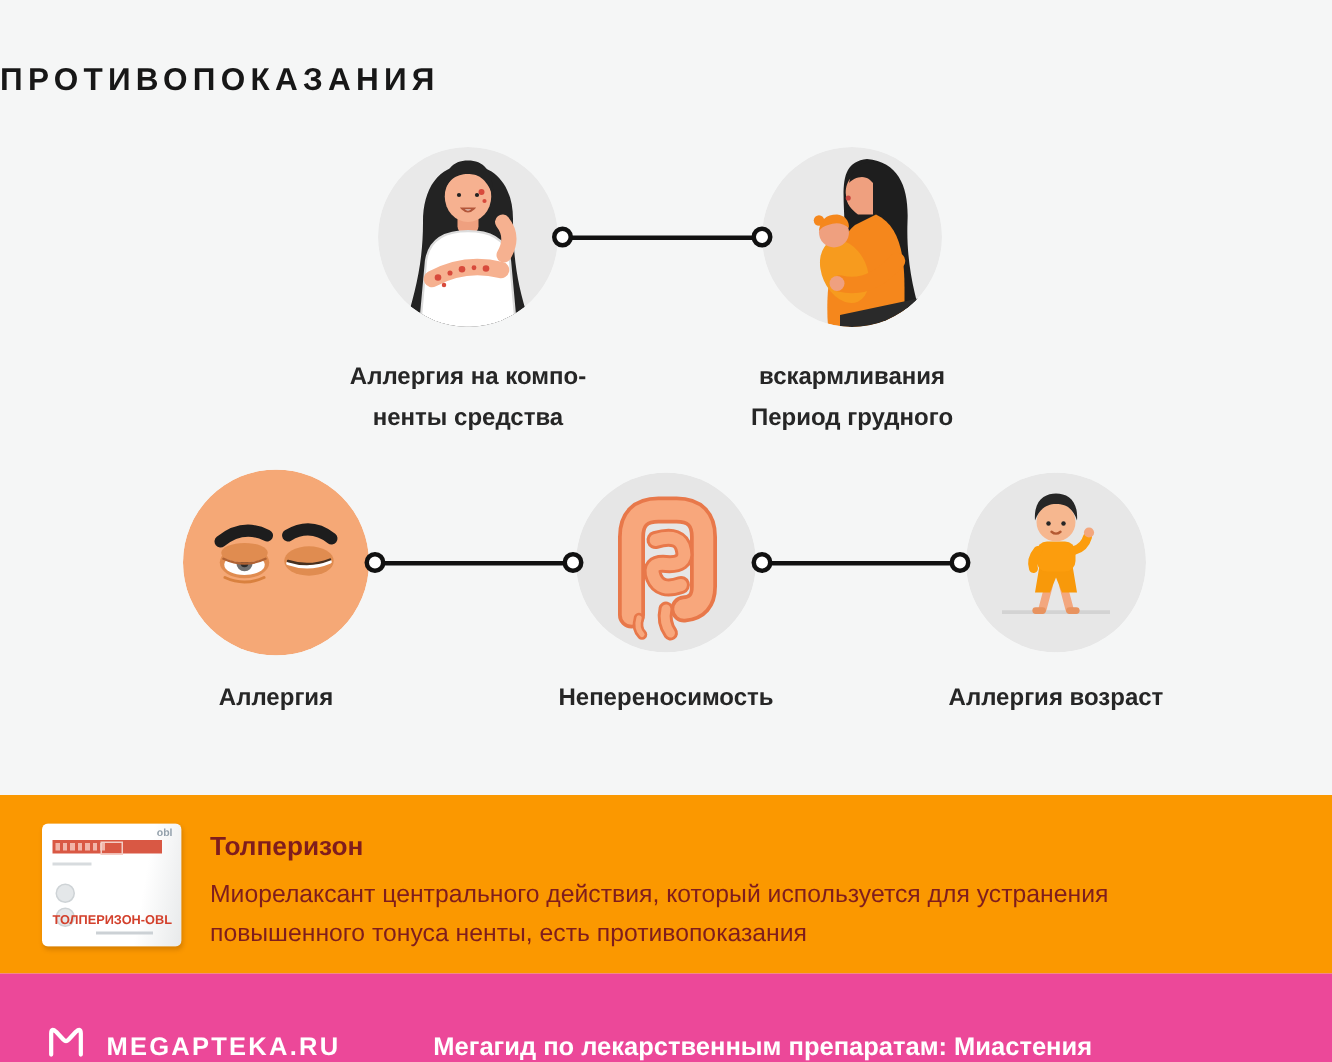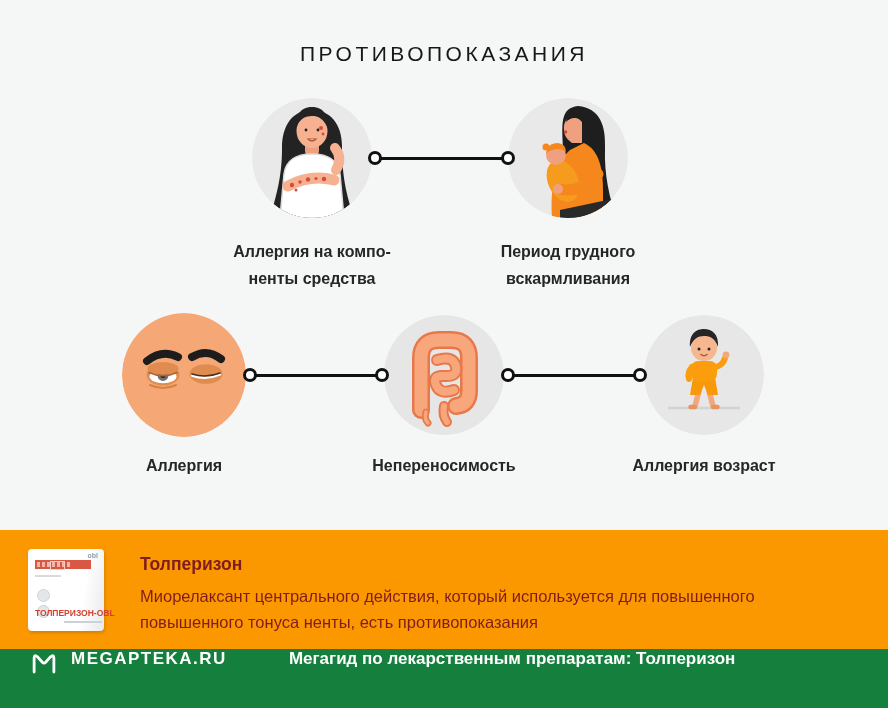--- a/index.html
+++ b/index.html
@@ -1,20 +1,20 @@
 <!DOCTYPE html>
 <html><head>
 <meta charset="utf-8">
 <style>
   * { margin:0; padding:0; box-sizing:border-box; }
   body { font-family:"Liberation Sans", sans-serif; background:#ffffff; }
   .canvas{ position:relative; width:888px; height:708px; background:#f5f6f6; overflow:hidden; }
 
-  .title{ position:absolute; top:42px; left:0; width:100%; text-align:center;
-          font-size:21px; font-weight:400; letter-spacing:3.5px; color:#171717; }
+  .title{ position:absolute; top:42px; left:0; width:100%; 
+          font-size:21px; font-weight:700; letter-spacing:3.5px; color:#171717; }
 
   .circle{ position:absolute; border-radius:50%; overflow:hidden; }
   .circle svg{ display:block; width:100%; height:100%; }
   .c-allergy    { left:252px; top:98px;  width:120px; height:120px; }
   .c-breastfeed { left:508px; top:98px;  width:120px; height:120px; }
   .c-myasthenia { left:122px; top:313px; width:124px; height:124px; }
   .c-lactose    { left:384px; top:315px; width:120px; height:120px; }
   .c-child      { left:644px; top:315px; width:120px; height:120px; }
 
   .label{ position:absolute; text-align:center; color:#262626;
@@ -28,42 +28,42 @@
   .connector{ position:absolute; height:14px; }
   .connector .line{ position:absolute; left:7px; right:7px; top:5.5px; height:3px; background:#111; }
   .connector .dot{ position:absolute; top:0; width:14px; height:14px; border-radius:50%;
                    background:#fff; border:3px solid #111; }
   .connector .dot.left{ left:0; } .connector .dot.right{ right:0; }
   .conn-1{ left:368px; top:151px; width:147px; }
   .conn-2{ left:243px; top:368px; width:146px; }
   .conn-3{ left:501px; top:368px; width:146px; }
 
   .banner{ position:absolute; left:0; top:530px; width:888px; height:119px; background:#fb9800; }
-  .pill-box{ position:absolute; left:28px; top:19px; width:76px; height:82px;
+  .pill-box{ position:absolute; left:28px; top:19px; width:93px; height:82px;
              background:#fdfdfd; border-radius:4px; box-shadow:1px 2px 3px rgba(120,60,0,.25);
              background-image:linear-gradient(100deg,#ffffff 70%,#e7e9ea 100%); }
   .pb-band{ position:absolute; left:7px; top:11px; right:13px; height:9px; background:#d95844; }
   .pb-band::before{ content:""; position:absolute; left:2px; top:2px; width:34px; height:5px;
                     background:repeating-linear-gradient(90deg,#f2b5a9 0 3px,#d95844 3px 5px); }
   .pb-band::after{ content:""; position:absolute; right:26px; top:1px; width:13px; height:7px;
                    border:1px solid #f4cdc5; }
   .pb-brand{ position:absolute; right:6px; top:3px; font-size:7px; font-weight:700; color:#93a0ab; }
   .pb-line{ position:absolute; left:7px; top:26px; width:26px; height:2px; background:#d7dbde; }
   .pb-tablets{ position:absolute; left:9px; top:40px; }
   .pb-tablets span{ display:block; width:13px; height:13px; border-radius:50%;
                     background:#e4e7e9; border:1px solid #ced3d6; margin-bottom:3px; }
   .pb-name{ position:absolute; left:7px; bottom:13px; font-size:8.5px; font-weight:800; color:#d3402c; white-space:nowrap; }
   .pb-sub{ position:absolute; left:36px; bottom:8px; width:38px; height:2px; background:#ccd1d5; }
 
   .banner-text{ position:absolute; left:140px; top:24px; color:#7f1d1d; }
   .drug-name{ font-size:17.5px; font-weight:800; margin-bottom:8px; }
   .drug-desc{ font-size:16.5px; font-weight:500; line-height:26px; white-space:nowrap; }
 
-  .footer{ position:absolute; left:0; top:649px; width:888px; height:59px; background:#15803d;
-           display:flex; align-items:flex-start; }
+  .footer{ position:absolute; left:0; top:649px; width:888px; height:59px; background:#ec4899;
+           display:flex; align-items:flex-end; }
   .logo-mark{ margin-left:30px; width:28px; height:28px; }
   .logo-mark svg{ display:block; width:100%; height:100%; }
   .logo-text{ margin-left:13px; color:#fff; font-size:17px; font-weight:800; letter-spacing:1.5px; }
   .tagline{ margin-left:62px; color:#fff; font-size:17px; font-weight:700; }
 </style>
 </head>
 <body>
 
 <div class="canvas">
 
@@ -125,22 +125,22 @@
     <span class="line"></span>
       <span class="dot left"></span>
       <span class="dot right"></span>
   </div>
 
   <div class="label l-allergy">
     <div>Аллергия на компо-</div>
     <div>ненты средства</div>
   </div>
   <div class="label l-breastfeed">
+    <div>вскармливания</div>
     <div>Период грудного</div>
-    <div>вскармливания</div>
   </div>
 
   <div class="circle c-myasthenia">
     <svg viewBox="0 0 124 124">
       <circle cx="62" cy="62" r="62" fill="#f5a876"></circle>
       <path d="M25 48 Q40 36 56 44" stroke="#1d1d1d" stroke-width="8" fill="none" stroke-linecap="round"></path>
       <path d="M70 44 Q85 35 99 46" stroke="#1d1d1d" stroke-width="8" fill="none" stroke-linecap="round"></path>
       <ellipse cx="41" cy="62" rx="16.5" ry="10.5" fill="#e08c50"></ellipse>
       <ellipse cx="41" cy="63.5" rx="13.5" ry="6.8" fill="#ffffff"></ellipse>
       <circle cx="41" cy="62.5" r="5.4" fill="#707070"></circle>
@@ -220,29 +220,29 @@
       <div class="pb-tablets">
           <span></span>
           <span></span>
         </div>
       <div class="pb-name">ТОЛПЕРИЗОН-OBL</div>
       <div class="pb-sub"></div>
     </div>
     <div class="banner-text">
       <div class="drug-name">Толперизон</div>
       <div class="drug-desc">
-        <div>Миорелаксант центрального действия, который используется для повышенного</div>
+        <div>Миорелаксант центрального действия, который используется для устранения</div>
         <div>повышенного тонуса ненты, есть противопоказания</div>
       </div>
     </div>
   </div>
 
   <div class="footer">
     <span class="logo-mark">
       <svg viewBox="0 0 34 32">
         <path d="M5 27 L5 10 Q5 5 9 8.5 L15 15 Q17 17 19 15 L25 8.5 Q29 5 29 10 L29 27" stroke="#ffffff" stroke-width="3.4" fill="none" stroke-linecap="round" stroke-linejoin="round"></path>
       </svg>
     </span>
     <span class="logo-text">MEGAPTEKA.RU</span>
-    <span class="tagline">Мегагид по лекарственным препаратам: Толперизон</span>
+    <span class="tagline">Мегагид по лекарственным препаратам: Миастения</span>
   </div>
 
 </div>
 
 </body></html>

